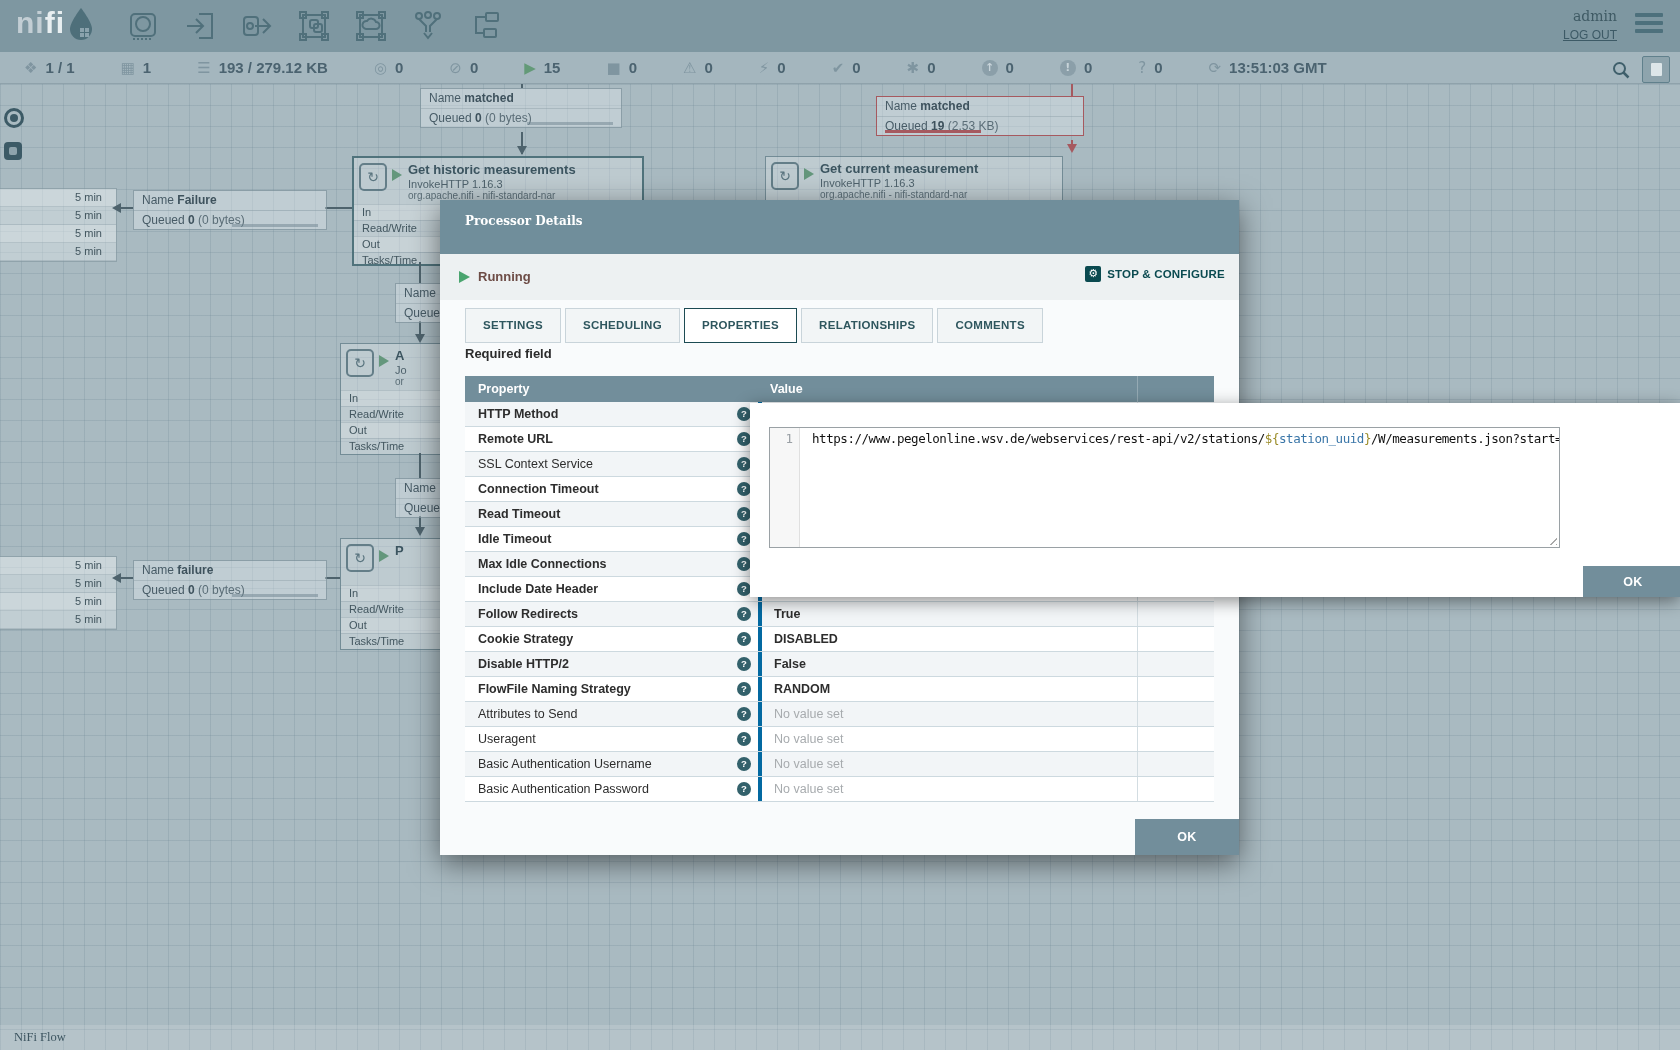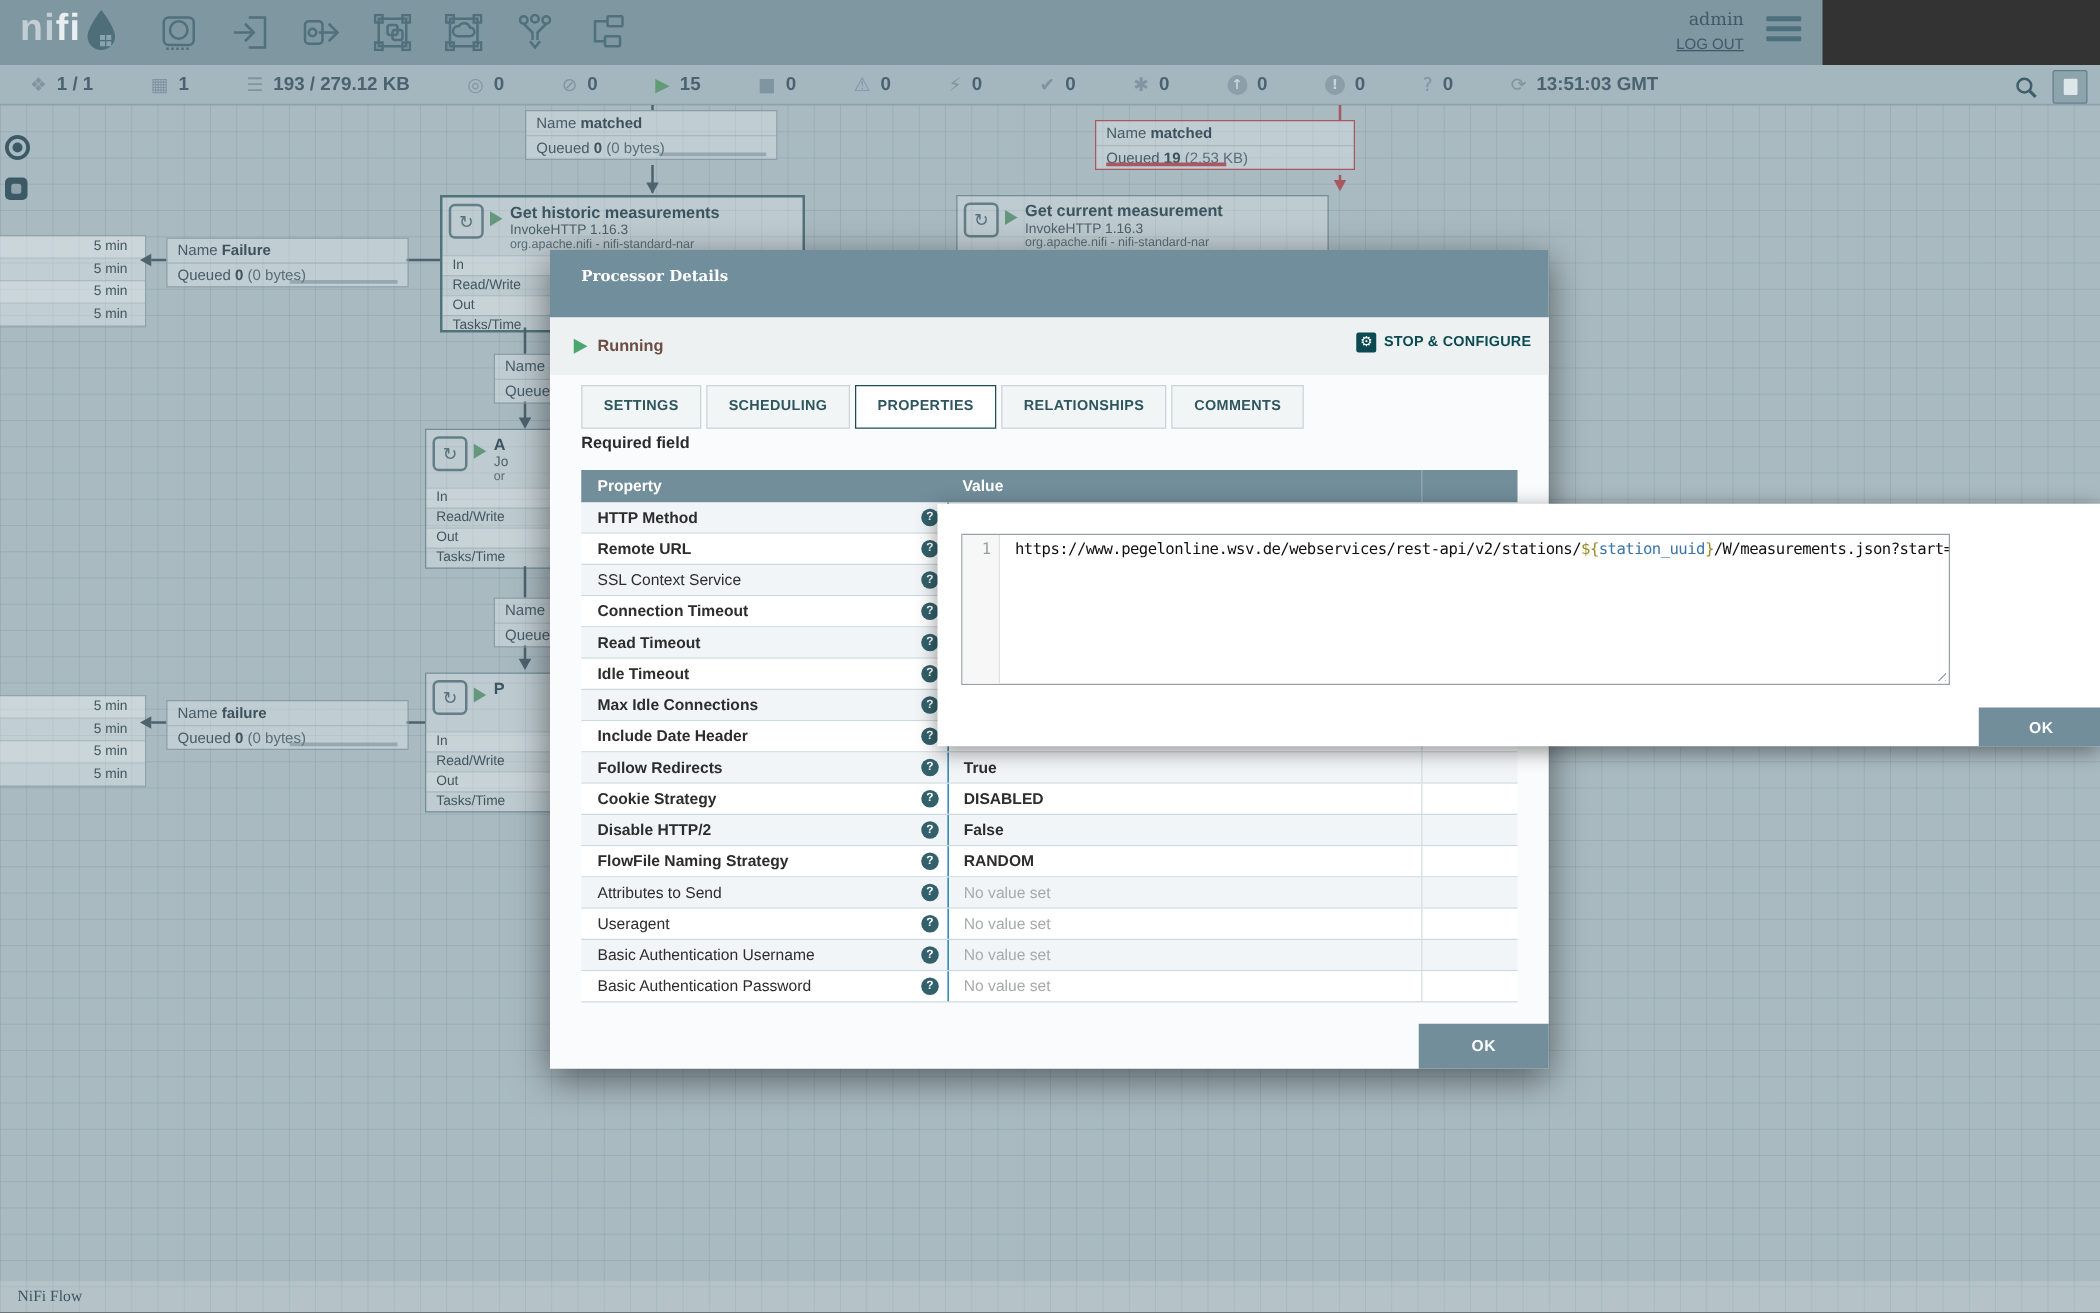--- a/index.html
+++ b/index.html
@@ -1,19 +1,19 @@
 <!DOCTYPE html>
 <html><head>
 <meta charset="utf-8">
 <style>
   html,body{margin:0;padding:0;background:#333;}
   #stage{position:relative;width:1680px;height:1050px;overflow:hidden;
          font-family:"Liberation Sans",sans-serif;-webkit-font-smoothing:antialiased;}
   
-  #app-header{position:absolute;left:0;top:0;width:1458px;height:52px;background:#7e97a1;}
+  #app-header{position:absolute;left:0;top:0;width:1680px;height:52px;background:#7e97a1;}
   #logo{position:absolute;left:16px;top:6px;display:flex;align-items:center;}
   #logo .word{font-size:30px;font-weight:bold;letter-spacing:1px;color:#c3ced4;}
   #logo .word b{color:#e9eff1;font-weight:bold;}
   #logo svg{margin-left:2px;}
   #tb-icons{position:absolute;left:128px;top:11px;display:flex;gap:27px;}
   .tbi{width:30px;height:30px;display:block;}
   .tbi path,.tbi rect,.tbi circle,.tbi line,.tbi polyline,.tbi polygon
       {fill:none;stroke:#50707b;stroke-width:2px;}
   #user-block{position:absolute;right:63px;top:8px;text-align:right;}
   #user-name{font-family:"DejaVu Serif",serif;font-size:14px;color:#3f5a64;}
@@ -109,21 +109,21 @@
   #ptable-head div:nth-child(2){padding-left:12px;}
   #ptable-head div:nth-child(3){border-left:1px solid rgba(255,255,255,.25);padding-left:0;}
   .prow{display:grid;grid-template-columns:293px 379px 77px;height:24px;border-bottom:1px solid #cdd9df;background:#fff;}
   .prow:nth-child(odd){background:#f2f5f7;}
   .pname{position:relative;font-size:12.5px;color:#2d2d2d;line-height:24px;padding-left:13px;
          white-space:nowrap;overflow:hidden;}
   .pname.req{font-weight:bold;}
   .help{position:absolute;right:7px;top:5px;width:14px;height:14px;border-radius:50%;background:#33616b;
         color:#fff;font-size:9.5px;font-weight:bold;line-height:14px;text-align:center;cursor:pointer;}
   .pvalue{font-size:12.5px;font-weight:bold;color:#2d2d2d;line-height:24px;padding-left:12px;
-          border-left:1px solid #0369a1;white-space:nowrap;overflow:hidden;}
+          border-left:4px solid #0369a1;white-space:nowrap;overflow:hidden;}
   .pvalue.unset{font-weight:normal;color:#a7abae;}
   .pextra{border-left:1px solid #d3dde2;}
   #dlg-ok{position:absolute;right:0;bottom:0;width:104px;height:36px;background:#728e9b;border:none;
           color:#fff;font-size:12.5px;font-weight:bold;letter-spacing:.5px;cursor:pointer;
           font-family:"Liberation Sans",sans-serif;}
   
   #editor-pop{position:absolute;left:750px;top:403px;width:930px;height:194px;background:#fff;
               box-shadow:0 4px 16px rgba(0,0,0,.45);z-index:50;}
   #code-box{position:absolute;left:19px;top:24px;width:791px;height:121px;border:1px solid #9aa1a5;
             box-sizing:border-box;overflow:hidden;background:#fff;}

